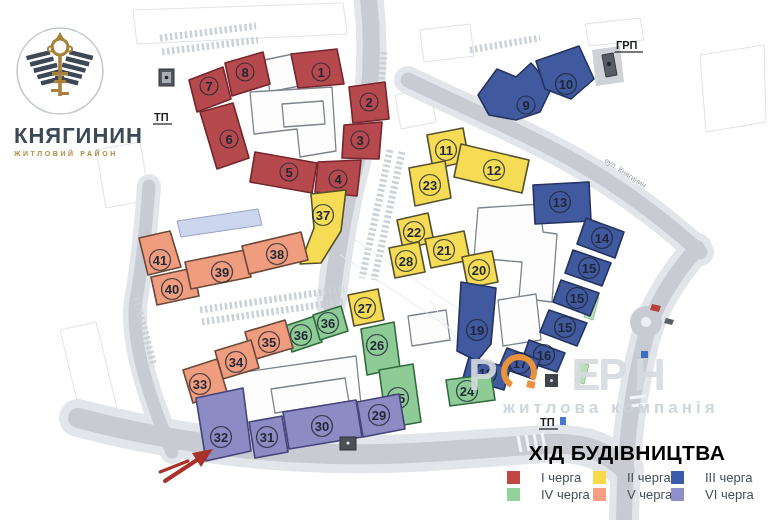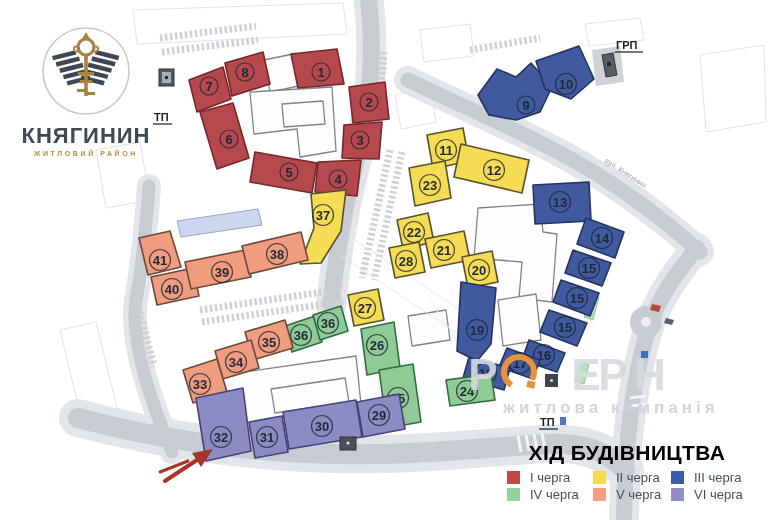--- a/index.html
+++ b/index.html
@@ -1,27 +1,27 @@
 <!DOCTYPE html>
 <html><head>
 <meta charset="utf-8">
 <style>
   html,body{margin:0;padding:0;background:#fff}
   .stage{position:relative;width:768px;height:520px;background:#ffffff;overflow:hidden;
          font-family:"Liberation Sans",sans-serif}
   .stage svg.map{position:absolute;left:0;top:0}
   
-  .logo{position:absolute;left:14px;top:26px;width:144px;text-align:center}
+  .logo{position:absolute;left:14px;top:26px;width:144px;}
   .logo-title{font-size:22px;font-weight:bold;color:#3e4956;letter-spacing:1px;line-height:1;margin-top:5px}
   .logo-sub{font-size:7px;font-weight:bold;color:#b08d41;letter-spacing:2.6px;margin-top:3px}
   
   .legend{position:absolute;left:499px;top:441px;width:256px}
   .legend-title{font-size:21px;font-weight:bold;color:#000000;text-align:center;letter-spacing:.4px}
   #legend-items{display:grid;grid-template-columns:86px 78px 88px;row-gap:2px;margin:5px 0 0 8px}
-  .lg-item{display:flex;align-items:center;gap:10px}
+  .lg-item{display:flex;align-items:center;gap:21px}
   .sw{width:13px;height:13px;display:inline-block;flex:0 0 13px}
   .lg-lab{font-size:13px;color:#454f59;white-space:nowrap}
   
   .bnum{font:bold 13px "Liberation Sans",sans-serif;fill:#1e2735;text-anchor:middle}
   .maplab{font:bold 11px "Liberation Sans",sans-serif;fill:#1a1d22}
   .street{font:7.5px "Liberation Sans",sans-serif;fill:#979da5}
   .wmk{font:bold 44px "Liberation Sans",sans-serif;fill:#d6dbe0;text-anchor:middle;opacity:.9}
   .wmk2{font:bold 17px "Liberation Sans",sans-serif;fill:#ccd3da;letter-spacing:4px;opacity:.92}
   .road{fill:none;stroke:#c8ccd2;stroke-linecap:round}
   .walk{fill:none;stroke:#e2e5e9;stroke-linecap:round}

